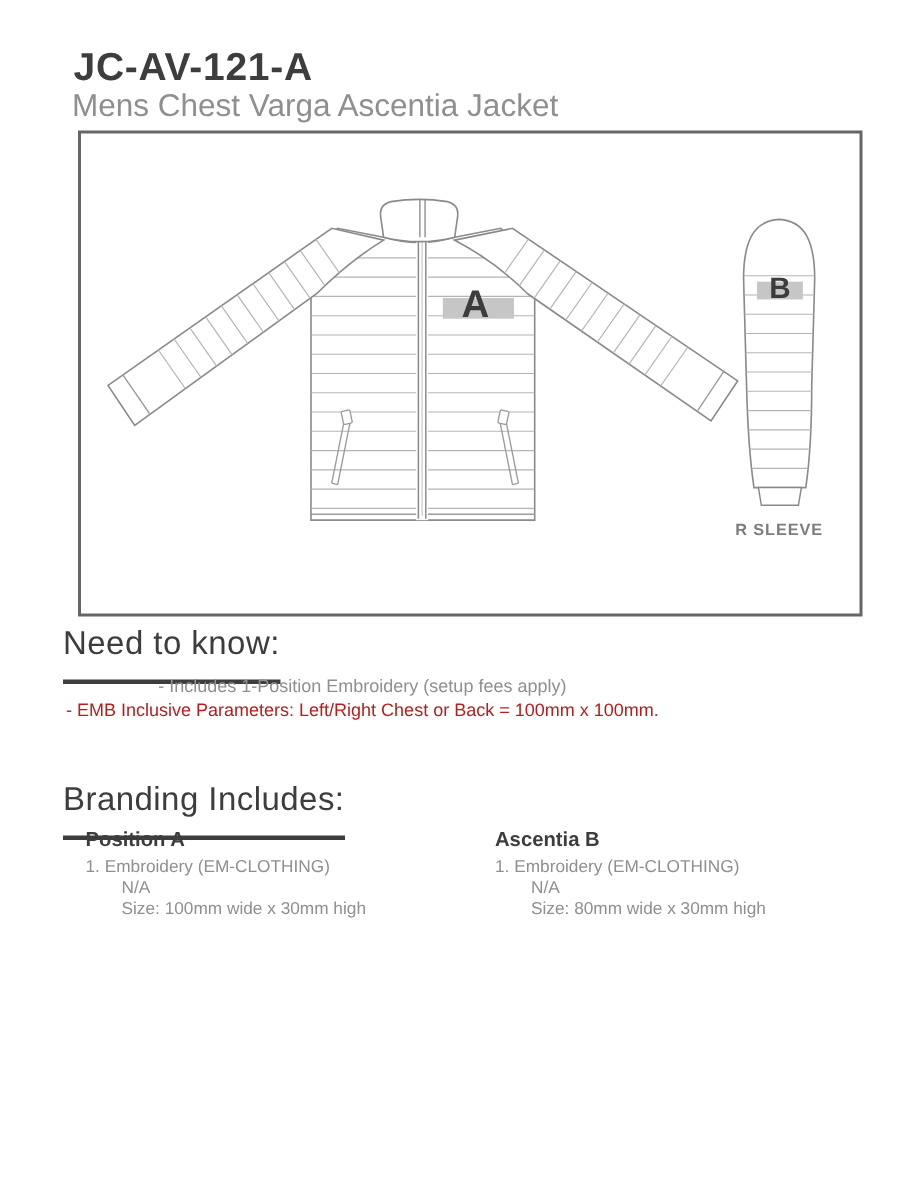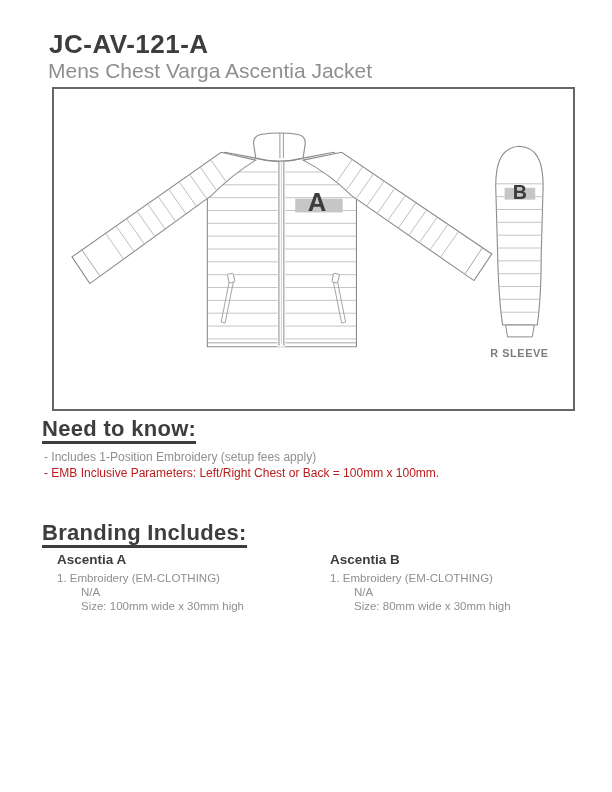--- a/index.html
+++ b/index.html
@@ -19,28 +19,28 @@
   .diagram-box {
     position:absolute; left:52px; top:87px; width:523px; height:324px;
     border:2px solid #666666; box-sizing:border-box; background:#fff;
   }
   .diagram-box svg { display:block; }
   svg text { font-family:"Liberation Sans", sans-serif; }
   .marker-letter { font-weight:bold; fill:#3c3c3c; }
   .sleeve-caption { font-size:11px; font-weight:bold; fill:#7d7d7d; letter-spacing:0.6px; }
 
   .section-heading {
-    position:absolute; font-size:22px; font-weight:bold; color:#3d3d3d;
-    letter-spacing:0.3px; border-bottom:3px solid #3d3d3d; padding-bottom:0;
+    position:absolute; font-size:22px; font-weight:normal; color:#3d3d3d;
+    letter-spacing:0.3px; border-bottom:3px solid #3d3d3d; padding-bottom:12px;
     line-height:1.1;
   }
   .ntk-heading { left:42px; top:417px; }
   .bo-heading  { left:42px; top:521px; }
 
-  .ntk-list { position:absolute; left:44px; top:449px; font-size:12px; line-height:16px; }
+  .ntk-list { position:absolute; left:44px; top:449px; font-size:12px; line-height:16px;text-align:center; }
   .ntk-line[data-color="gray"] { color:#8f8f8f; }
   .ntk-line[data-color="red"]  { color:#b91c1c; }
 
   .pos-block { position:absolute; top:552px; }
   .pos-a { left:57px; }
   .pos-b { left:330px; }
   .pos-title { font-size:13.5px; font-weight:bold; color:#3d3d3d; margin:0 0 4px 0; }
   .pos-line { font-size:11.5px; color:#8f8f8f; line-height:14px; }
   .pos-line.indent { margin-left:24px; }
 </style>
@@ -187,21 +187,21 @@
 
   <div class="section-heading ntk-heading">Need to know:</div>
   <div class="ntk-list">
     <div class="ntk-line" data-color="gray">- Includes 1-Position Embroidery (setup fees apply)</div>
     <div class="ntk-line" data-color="red">- EMB Inclusive Parameters: Left/Right Chest or Back = 100mm x 100mm.</div>
   </div>
 
   <div class="section-heading bo-heading">Branding Includes:</div>
 
   <div class="pos-block pos-a">
-    <div class="pos-title">Ascentia A</div>
+    <div class="pos-title">Position A</div>
     <div class="pos-line">1. Embroidery (EM-CLOTHING)</div>
     <div class="pos-line indent">N/A</div>
     <div class="pos-line indent">Size: 100mm wide x 30mm high</div>
   </div>
 
   <div class="pos-block pos-b">
     <div class="pos-title">Ascentia B</div>
     <div class="pos-line">1. Embroidery (EM-CLOTHING)</div>
     <div class="pos-line indent">N/A</div>
     <div class="pos-line indent">Size: 80mm wide x 30mm high</div>

